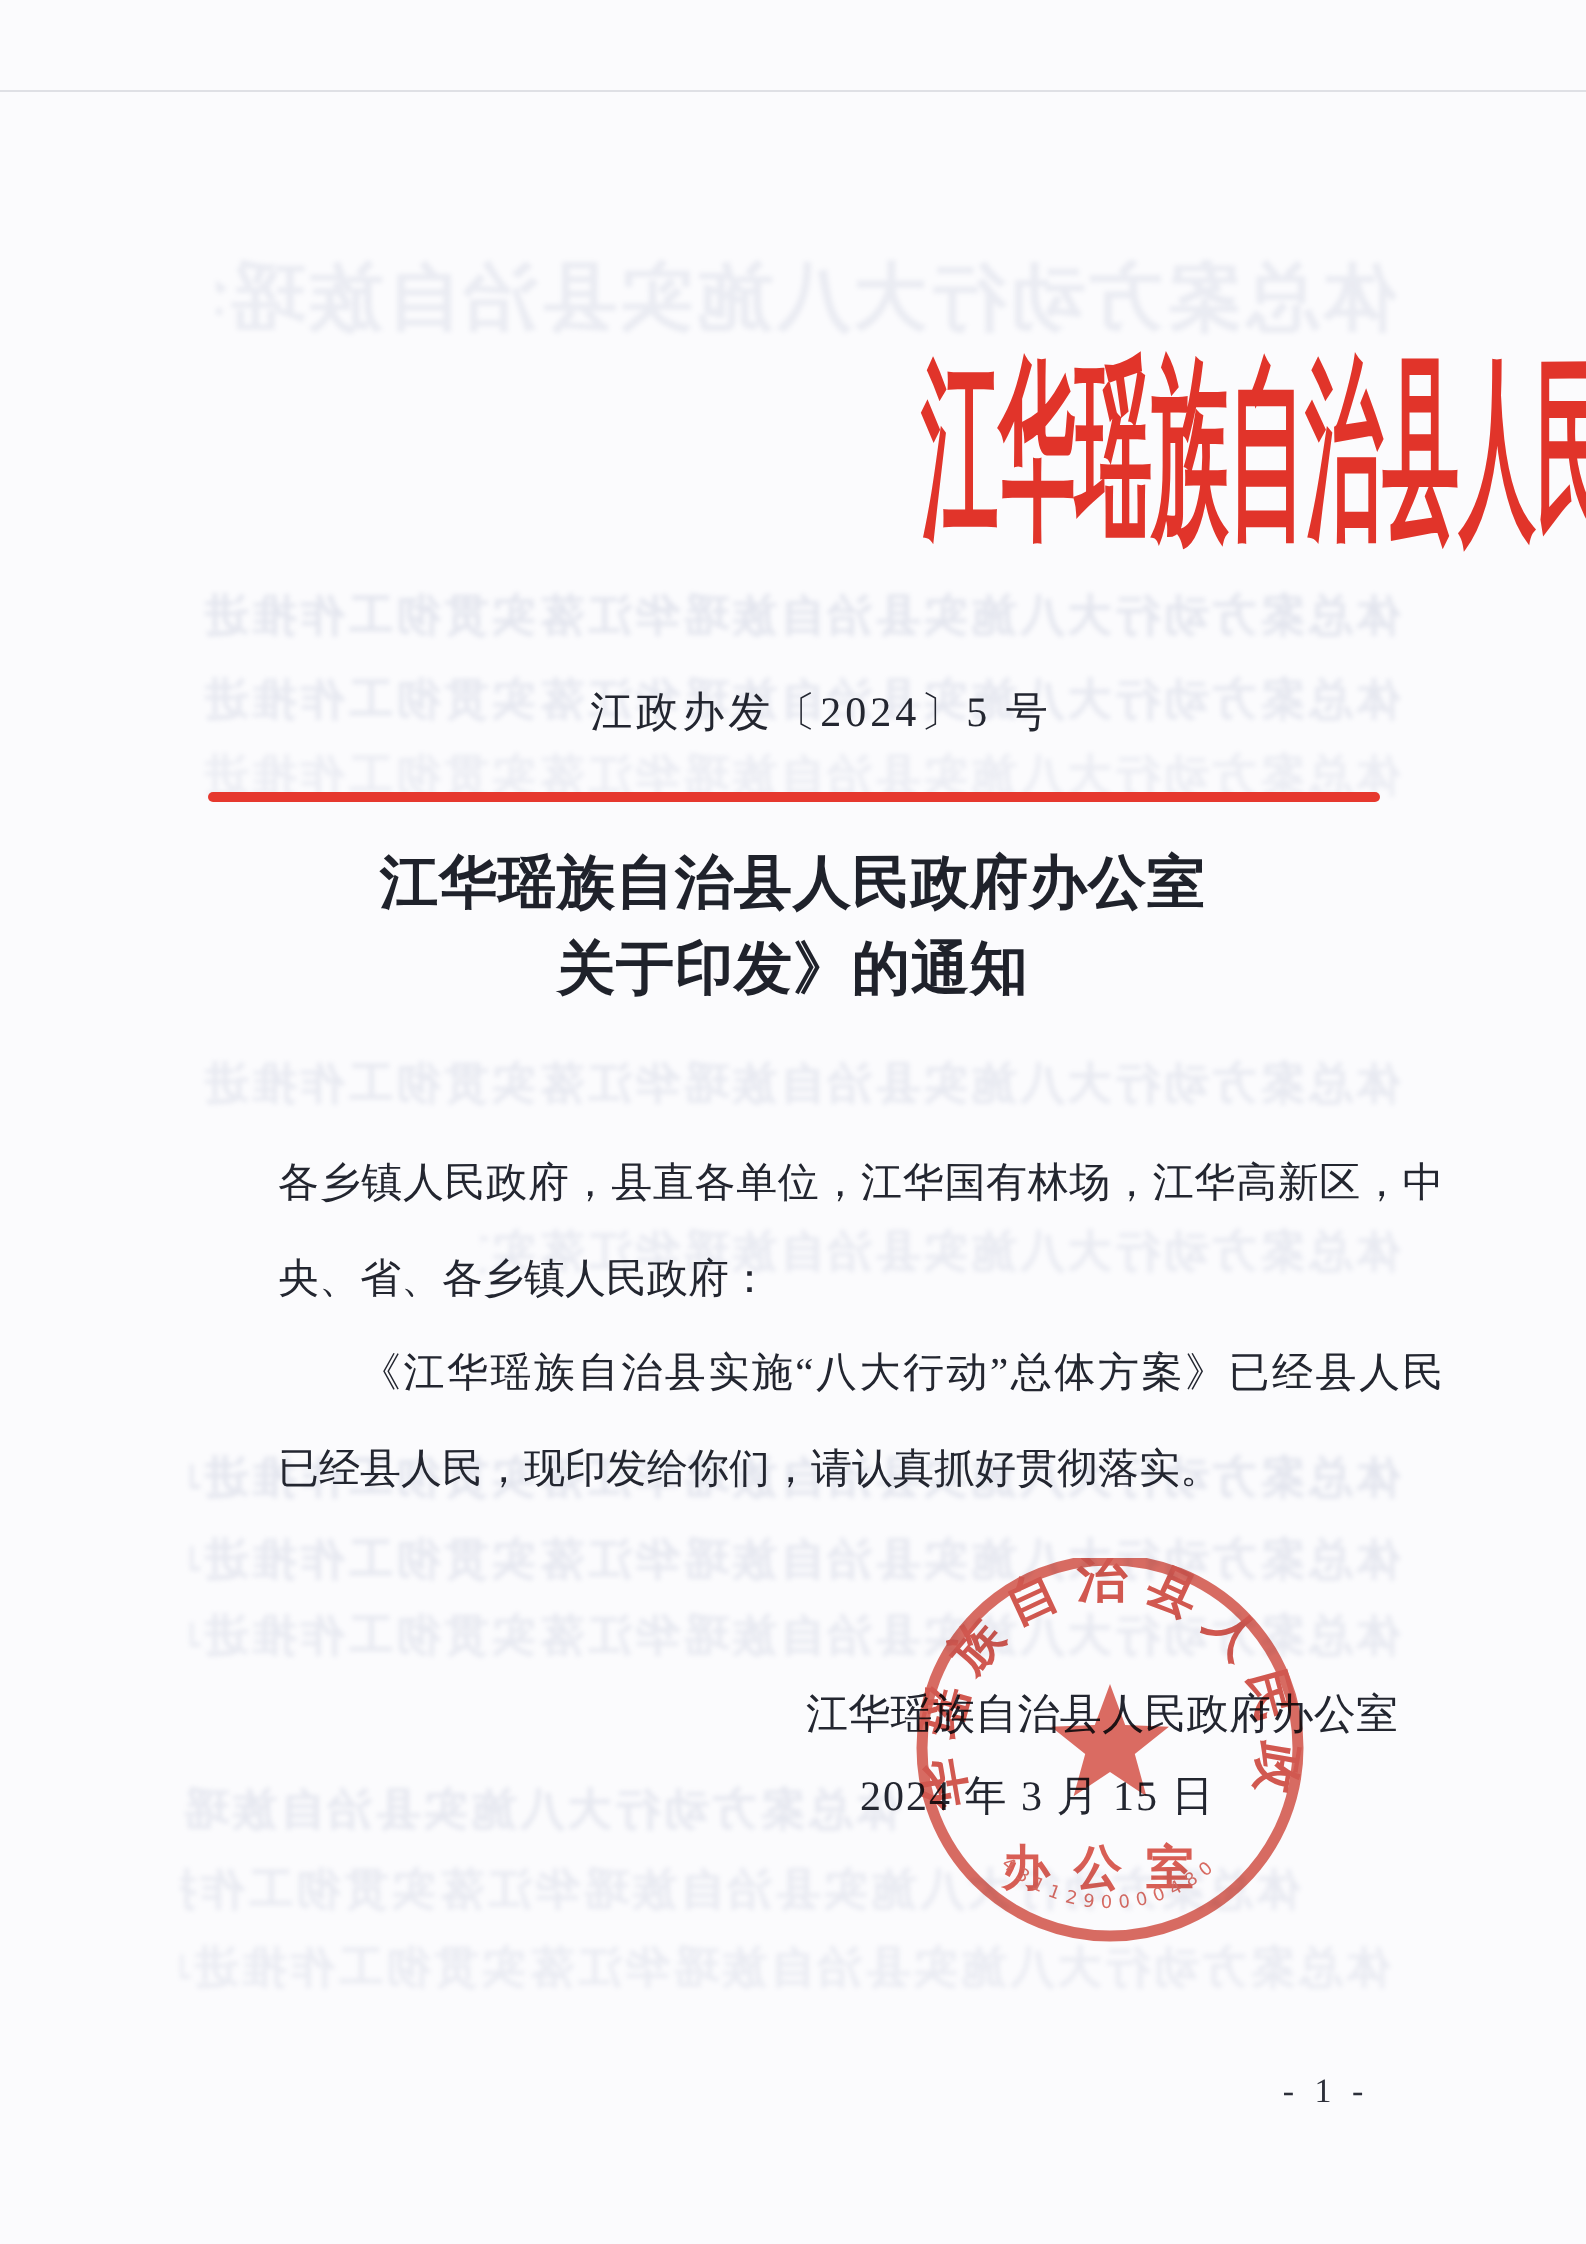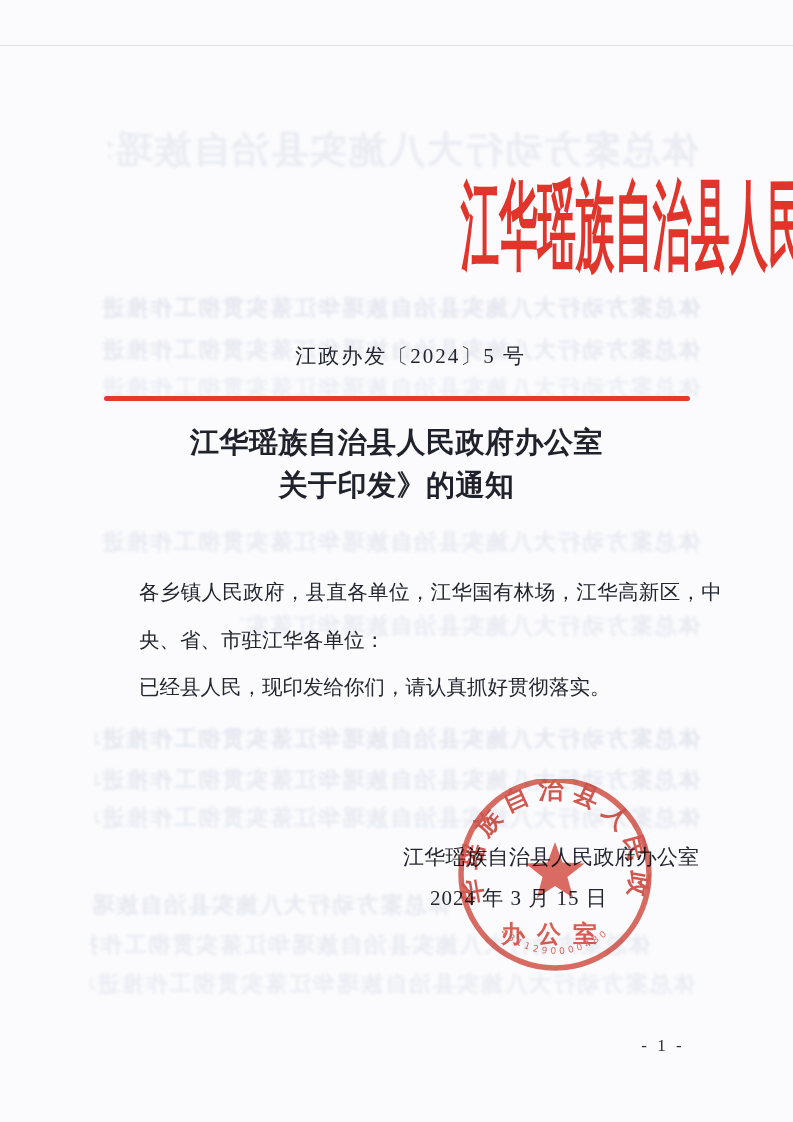--- a/index.html
+++ b/index.html
@@ -138,21 +138,22 @@
 
   <div class="red-rule"></div>
 
   <div class="doc-title">
     <div>江华瑶族自治县人民政府办公室</div>
     <div>关于印发》的通知</div>
   </div>
 
   <div class="body-text">
     <div class="body-line justify">各乡镇人民政府，县直各单位，江华国有林场，江华高新区，中</div>
-    <div class="body-line">央、省、市驻江华各单位：</div>
+    <div class="body-line">央、省、各乡镇人民政府：</div>
+    <div class="body-line justify indent">《江华瑶族自治县实施“八大行动”总体方案》已经县人民</div>
     <div class="body-line">已经县人民，现印发给你们，请认真抓好贯彻落实。</div>
   </div>
 
   <div class="signature">江华瑶族自治县人民政府办公室</div>
   <div class="sign-date">2024 年 3 月 15 日</div>
 
   <svg class="seal-svg" viewBox="0 0 206 198">
     <circle cx="103" cy="95" r="94" fill="none" stroke="#d24a3e" stroke-width="5.5" opacity="0.92"></circle>
     <polygon points="103,63 110.6,83.5 132.5,84.4 115.4,98 121.2,119.1 103,107 84.8,119.1 90.6,98 73.5,84.4 95.4,83.5" fill="#d6463a" opacity="0.9"></polygon>
     <defs>

